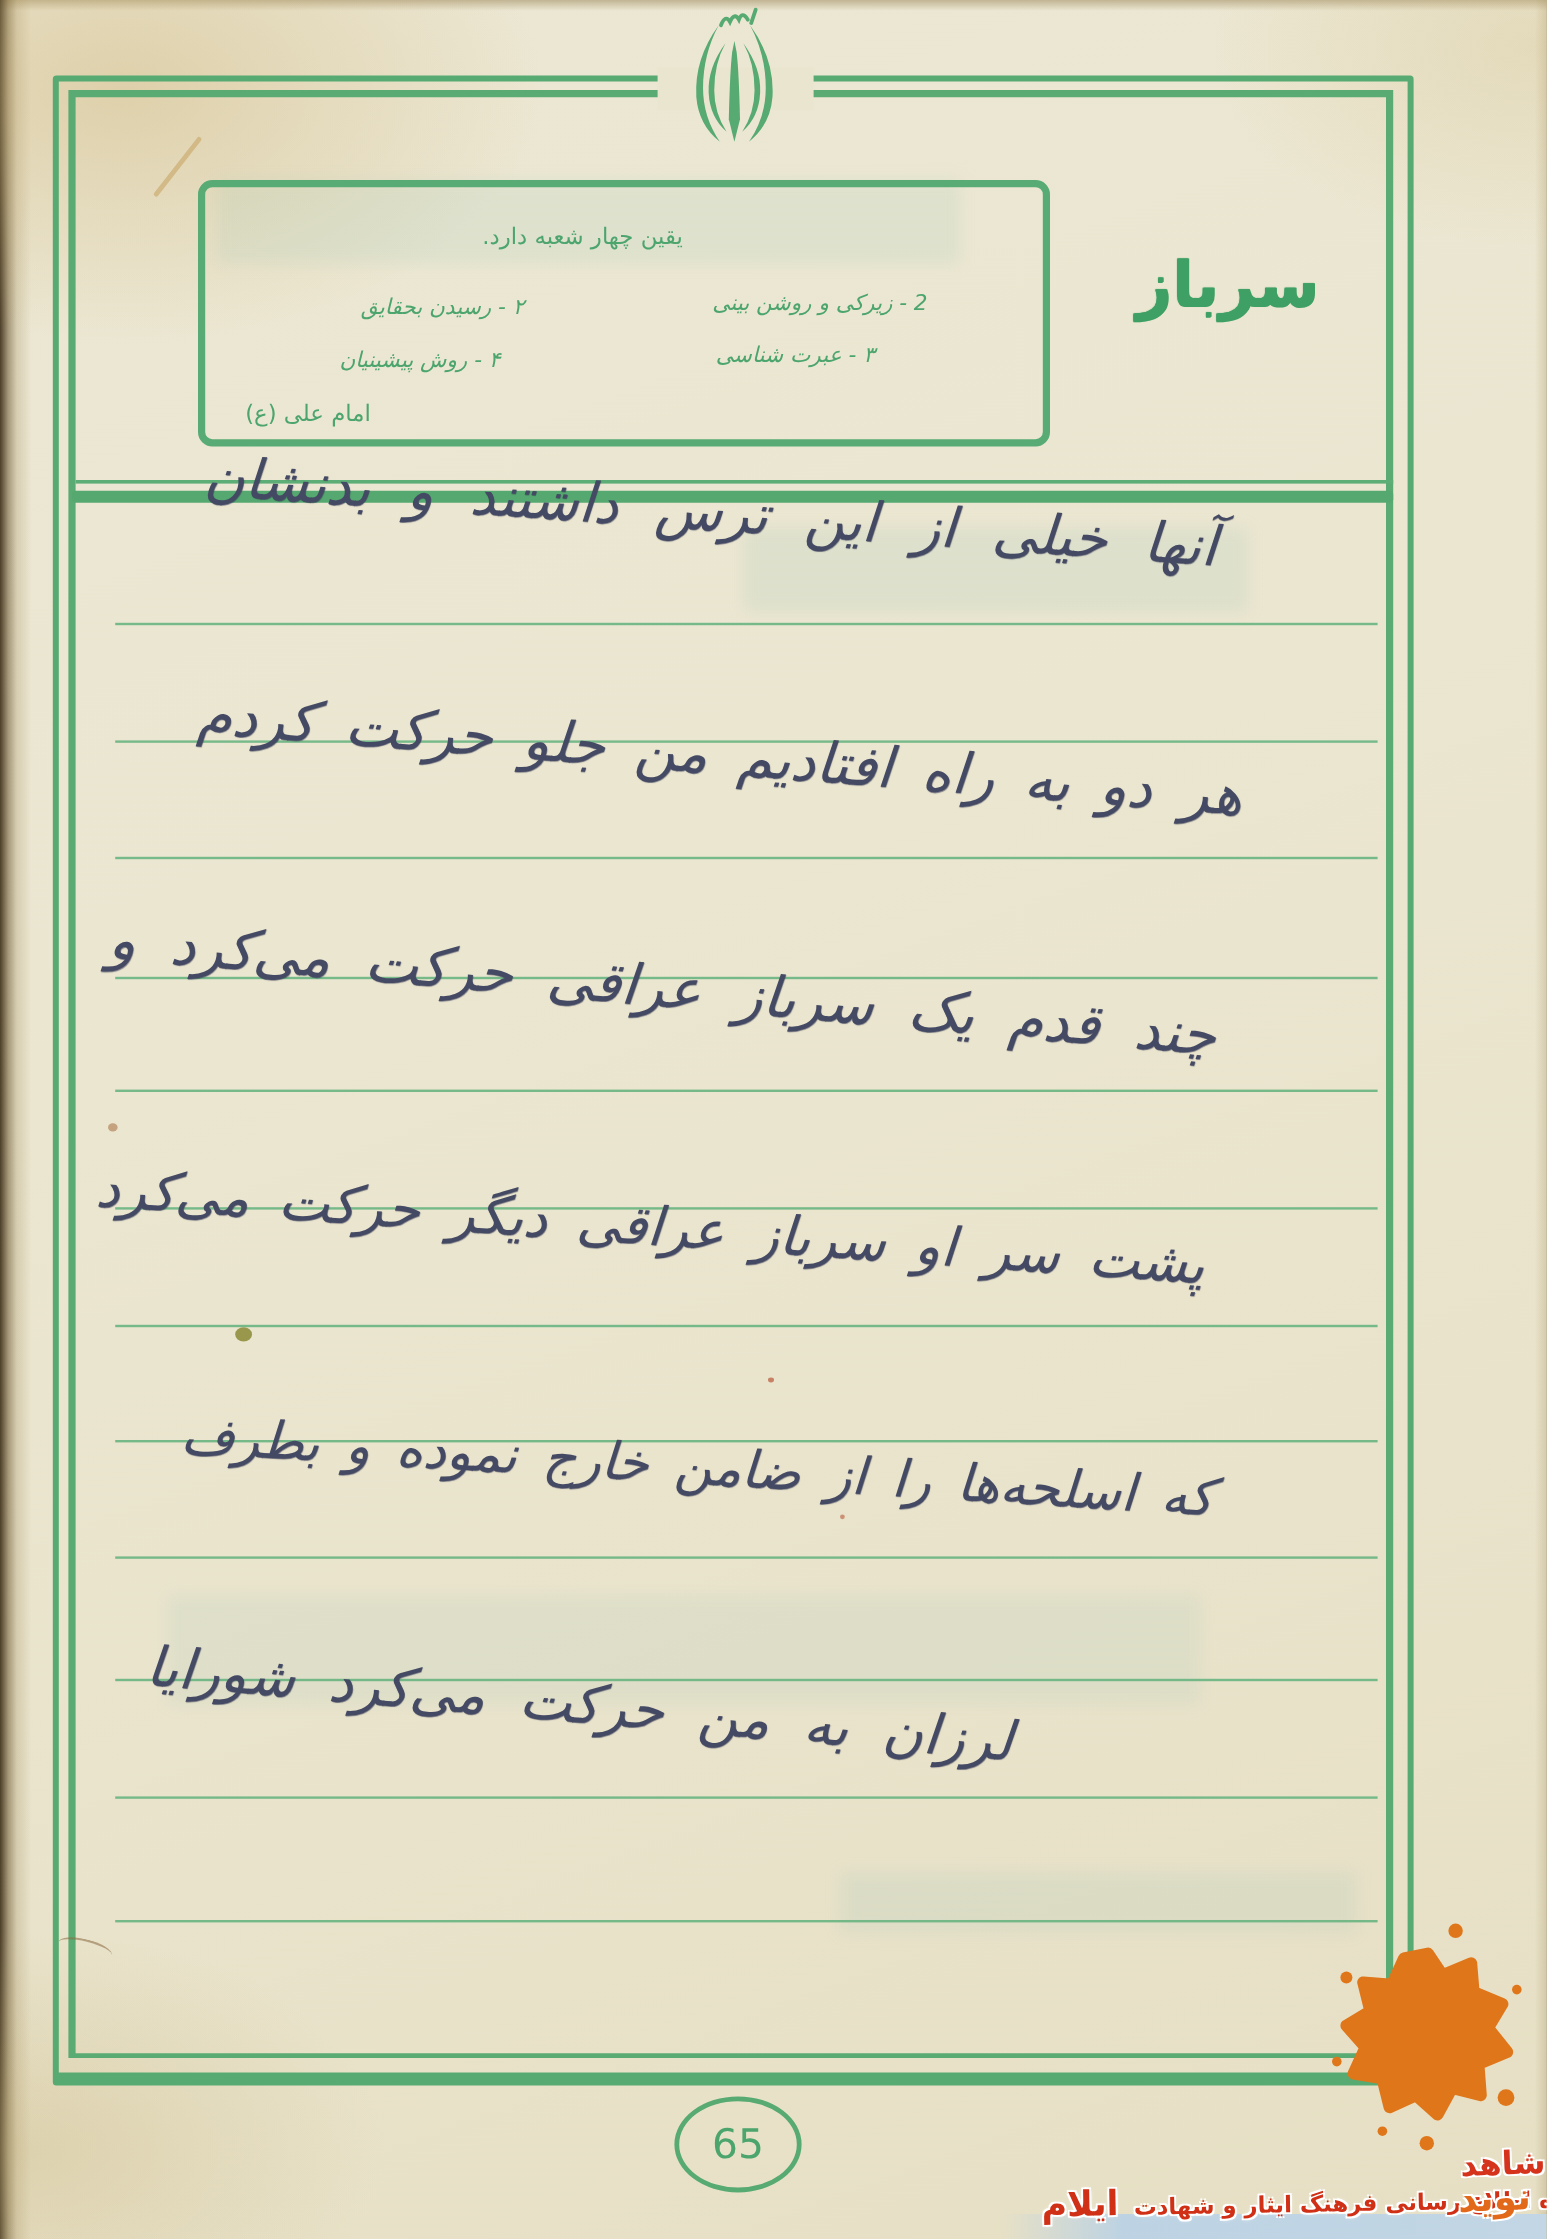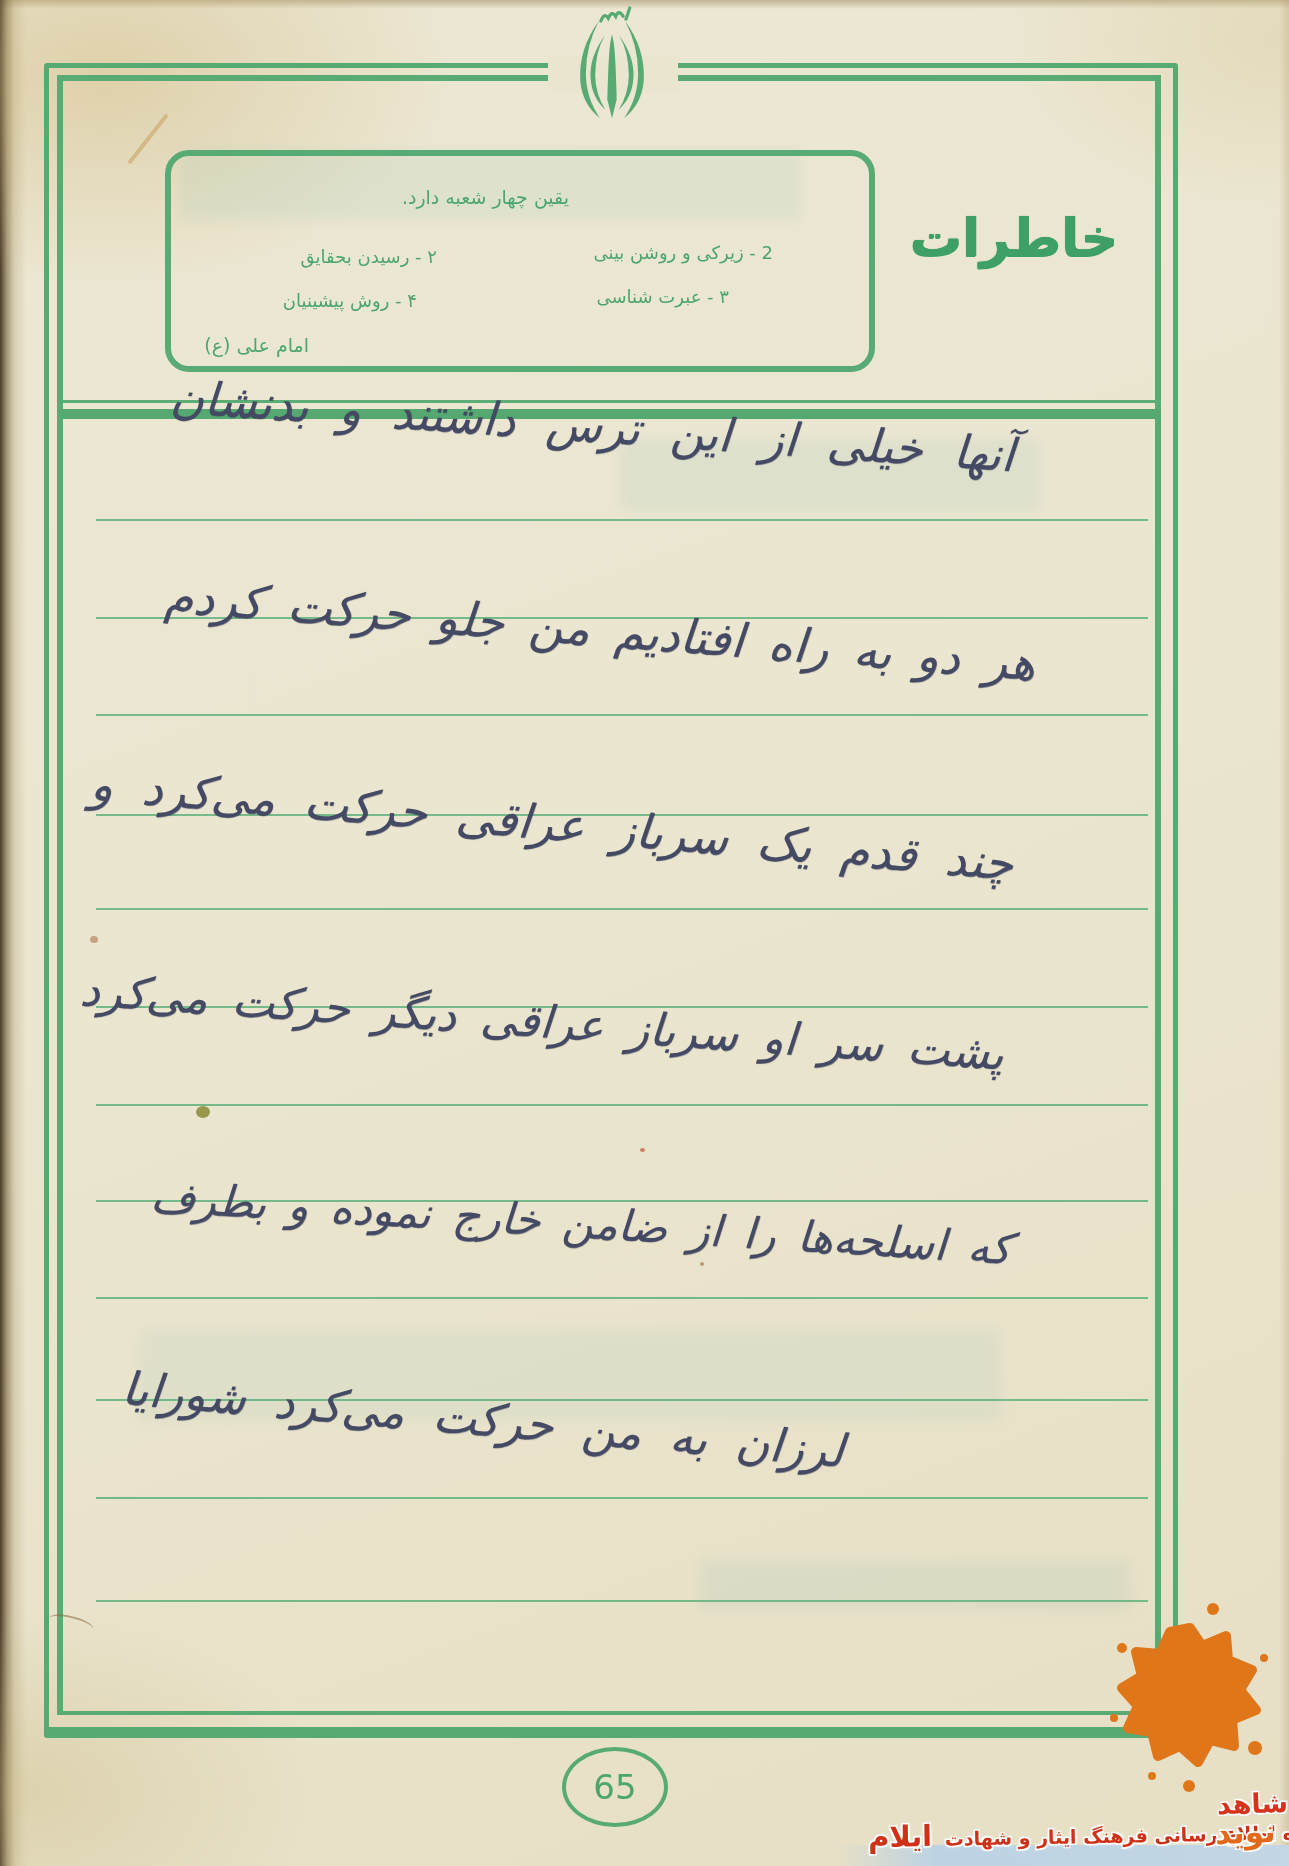--- a/index.html
+++ b/index.html
@@ -17,23 +17,23 @@
       linear-gradient(160deg,#ece7d3 0%, #ebe6d0 40%, #e9e3cb 70%, #e6dfc4 100%);
   }
   .band{position:absolute;pointer-events:none;filter:blur(6px);}
   .frame-a{position:absolute;left:44px;top:63px;width:1134px;height:1675px;
     border:5px solid #57aa72;border-bottom-width:11px;border-radius:3px;}
   .frame-b{position:absolute;left:57px;top:75px;width:1104px;height:1640px;
     border:6px solid #5aab73;border-bottom-width:4px;}
   .emblem-gap{position:absolute;left:548px;top:56px;width:130px;height:36px;background:#eae5cf;}
   .emblem{position:absolute;left:556px;top:6px;width:112px;height:116px;}
   .quote-box{position:absolute;left:165px;top:150px;width:710px;height:222px;
-    border:6px solid #58ab74;border-radius:24px;color:#4da56e;direction:rtl;}
+    border:6px solid #58ab74;border-radius:12px;color:#4da56e;direction:rtl;}
   .qb-heading{position:absolute;right:300px;top:30px;font-size:19px;white-space:nowrap;}
-  .qb-item{position:absolute;font-size:18px;white-space:nowrap;}
+  .qb-item{position:absolute;font-size:18px;white-space:nowrap;font-style:italic;}
   .qb-i1{right:96px;top:86px;}
   .qb-i2{right:432px;top:90px;}
   .qb-i3{right:140px;top:130px;}
   .qb-i4{right:452px;top:134px;}
   .qb-attr{position:absolute;right:560px;top:178px;font-size:19px;white-space:nowrap;}
   .page-title{position:absolute;left:928px;top:208px;width:190px;font-size:52px;font-weight:bold;
     color:#3fa065;direction:rtl;text-align:center;letter-spacing:0;
     text-shadow:0 0 1px #3fa065, 0.8px 0 0 #3fa065, 0 0.8px 0 #3fa065;}
   .div-thin{position:absolute;left:63px;top:400px;width:1098px;height:3px;background:#5dad76;}
   .div-thick{position:absolute;left:60px;top:409px;width:1101px;height:10px;background:#55a970;border-radius:3px;}
@@ -95,21 +95,21 @@
 
   <div class="quote-box">
     <div class="qb-heading">یقین چهار شعبه دارد.</div>
     <div class="qb-item qb-i1">2 - زیرکی و روشن بینی</div>
     <div class="qb-item qb-i2">۲ - رسیدن بحقایق</div>
     <div class="qb-item qb-i3">۳ - عبرت شناسی</div>
     <div class="qb-item qb-i4">۴ - روش پیشینیان</div>
     <div class="qb-attr">امام علی (ع)</div>
   </div>
 
-  <div class="page-title">خاطرات</div>
+  <div class="page-title">سرباز</div>
 
   <div class="div-thin"></div>
   <div class="div-thick"></div>
 
   <div class="rule" style="top:519px"></div>
   <div class="rule" style="top:617px"></div>
   <div class="rule" style="top:714px"></div>
   <div class="rule" style="top:814px"></div>
   <div class="rule" style="top:908px"></div>
   <div class="rule" style="top:1006px"></div>

